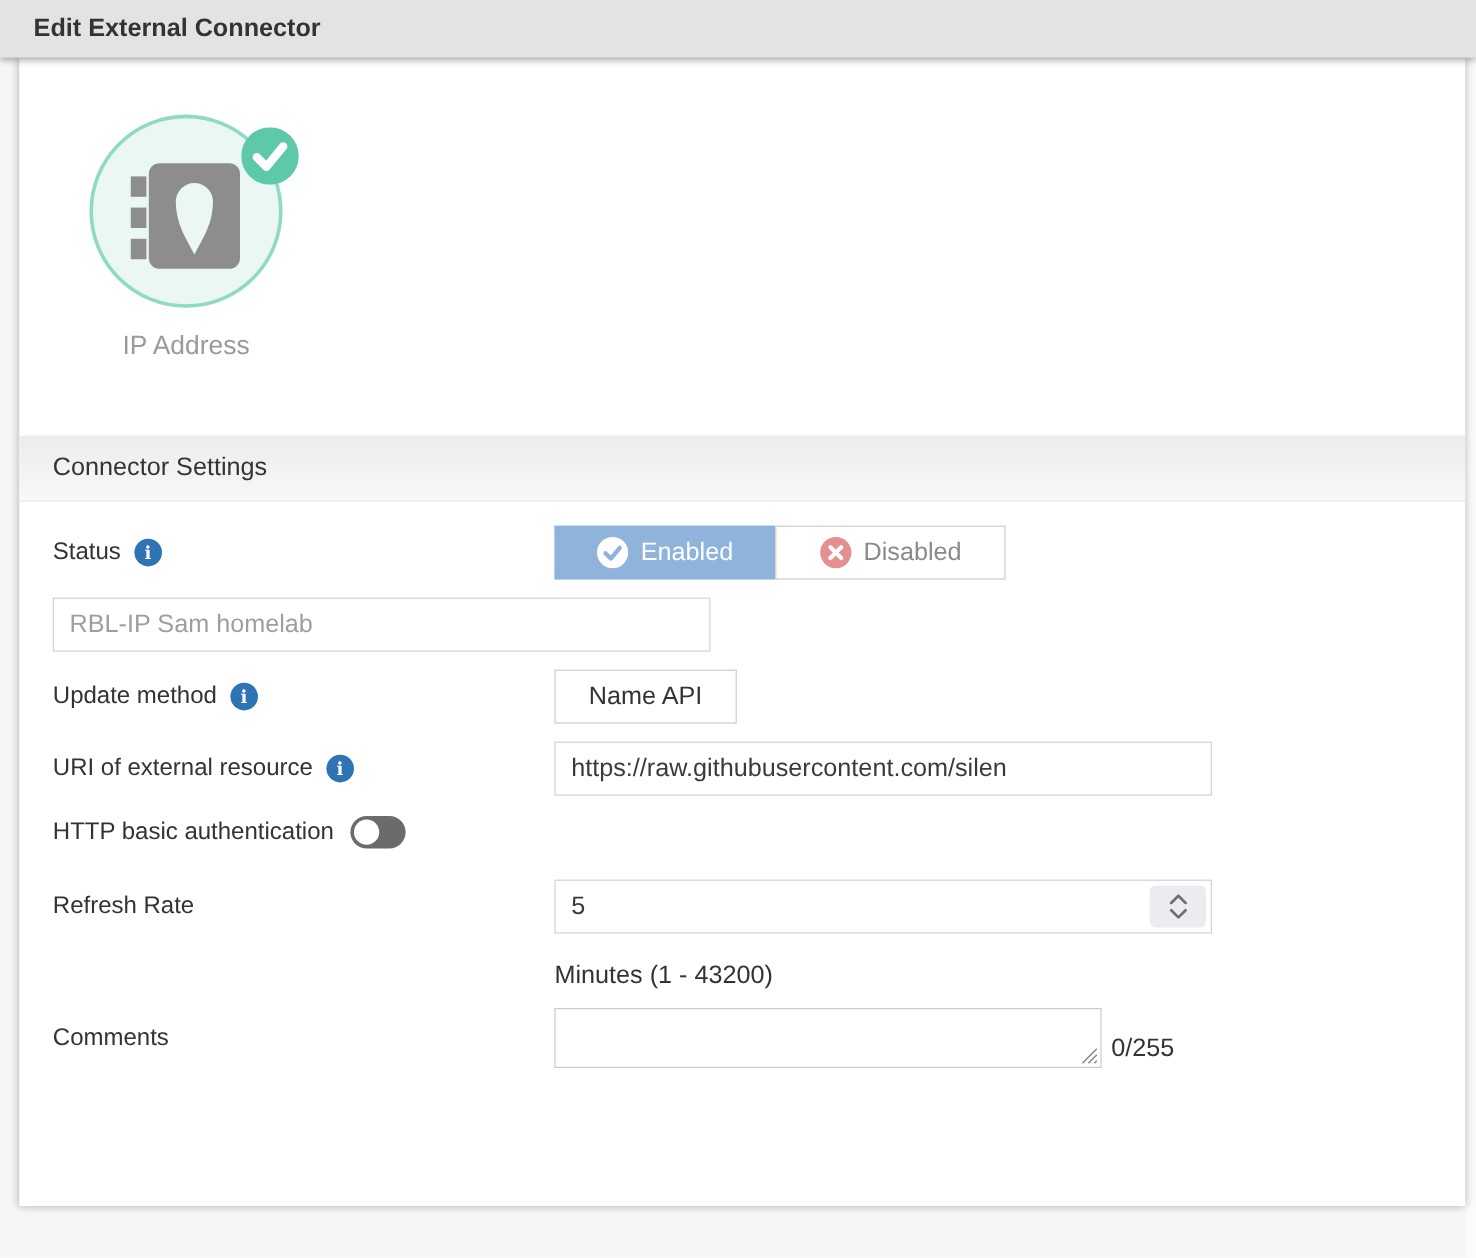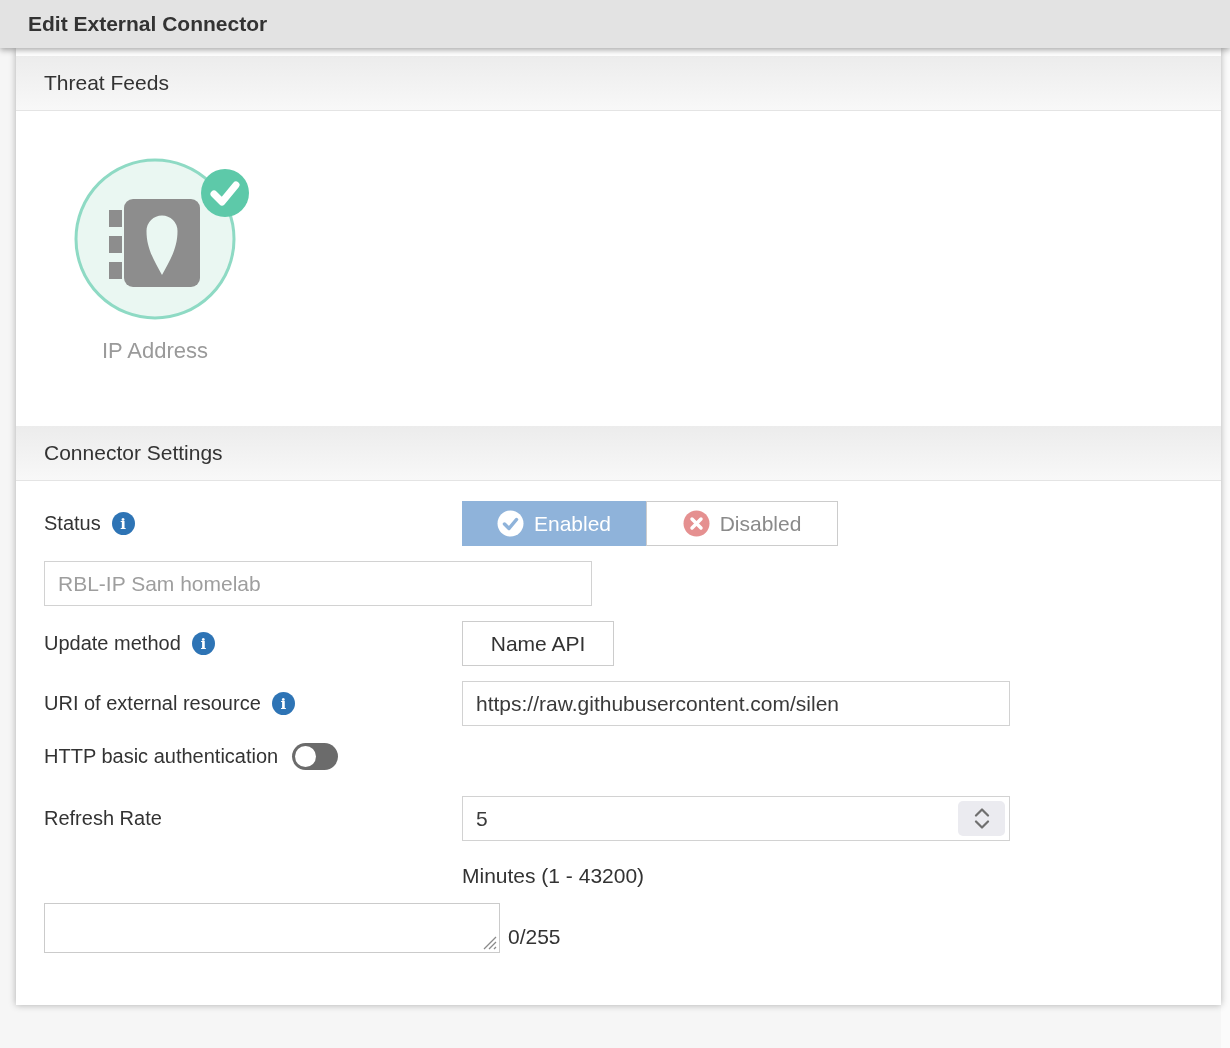--- a/index.html
+++ b/index.html
@@ -118,23 +118,20 @@
 <body>
 
 <div class="titlebar">
   <span>Edit External Connector</span>
 </div>
 
 <div class="right-strip"></div>
 
 <div class="panel">
 
-  <div class="section-header first">
-    <span>Threat Feeds</span>
-  </div>
 
   <div class="card-area">
     <div class="card">
       <div class="icon-wrap">
         <svg width="164" height="164" viewBox="0 0 164 164">
           <circle cx="82" cy="82" r="79" fill="#eaf7f2" stroke="#8edac4" stroke-width="3"></circle>
           <g fill="#8d8d8d">
             <rect x="36" y="53" width="13" height="17"></rect>
             <rect x="36" y="79" width="13" height="17"></rect>
             <rect x="36" y="105" width="13" height="17"></rect>
@@ -231,20 +228,23 @@
         </div>
       </div>
     </div>
 
     <div class="row helper-row">
       <div class="row-label"></div>
       <div class="helper-text">Minutes (1 - 43200)</div>
     </div>
 
     <div class="row">
+      <div class="row-label">
+        <span>Comments</span>
+      </div>
       <div class="comments-ctrl">
         <div class="ta-wrap">
           <textarea class="comments" style=""></textarea>
           <svg class="resize-handle" width="16" height="16" viewBox="0 0 16 16">
             <path d="M15 3 L3 15 M15 8 L8 15 M15 13 L13 15" stroke="#8a8a8a" stroke-width="1.3"></path>
           </svg>
         </div>
         <span class="counter">0/255</span>
       </div>
     </div>

